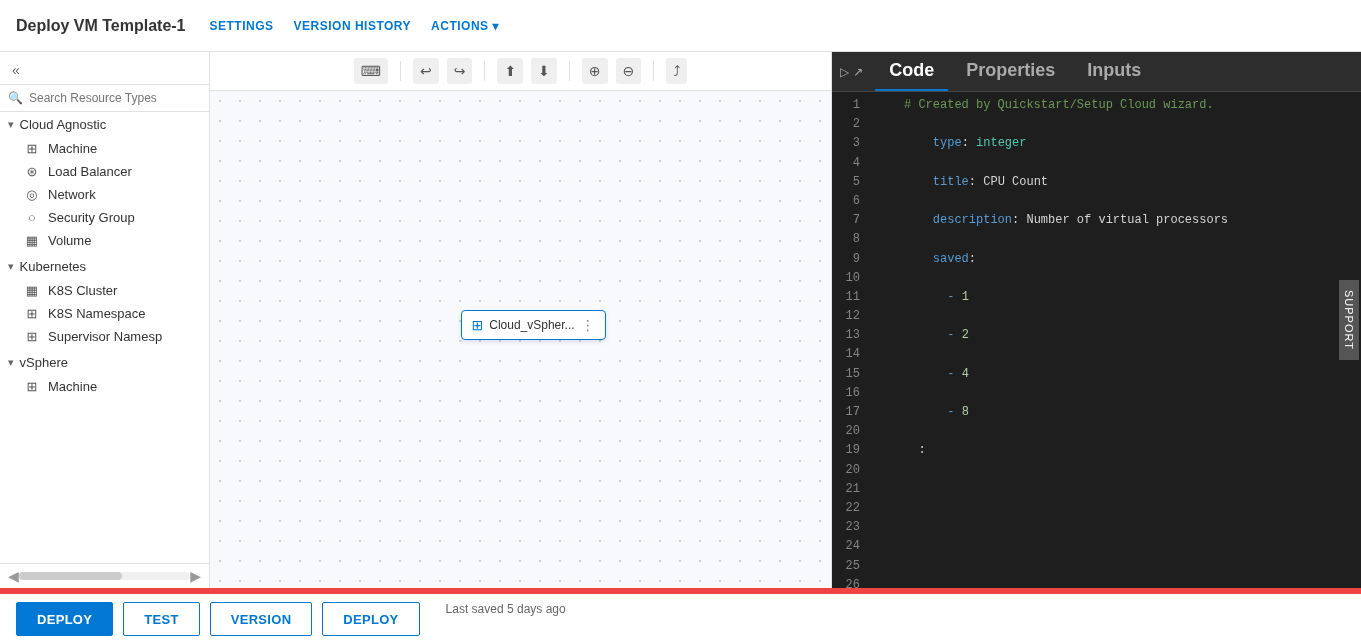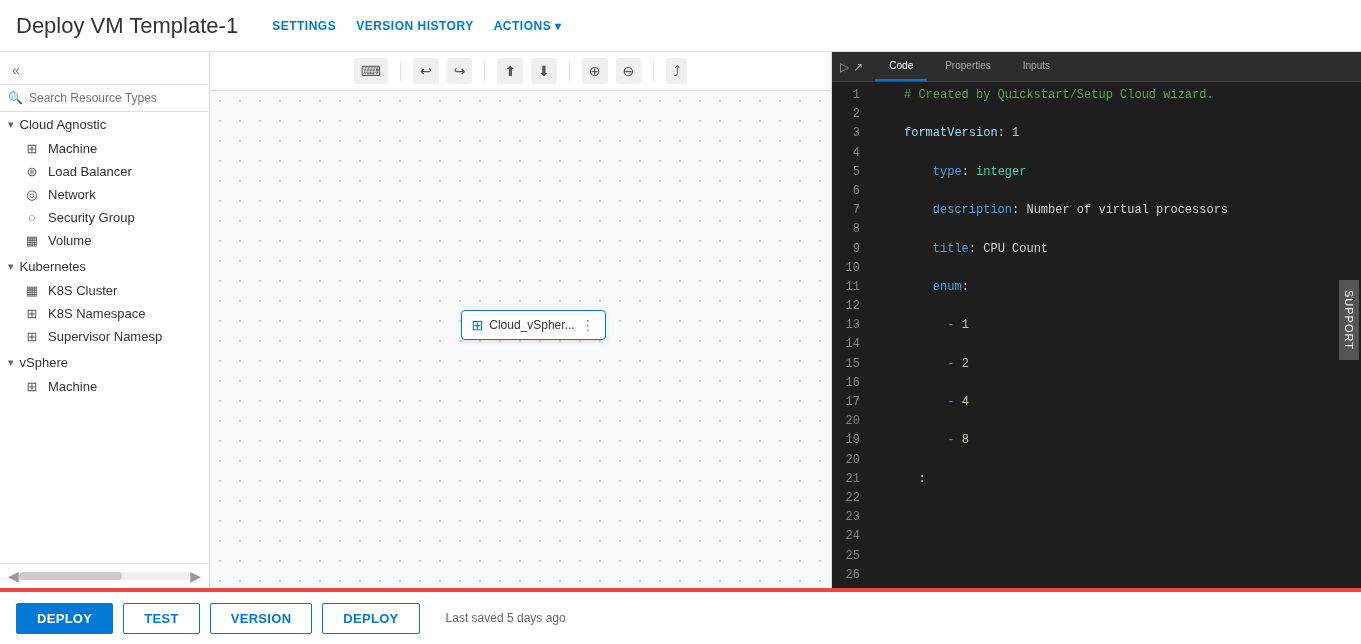--- a/index.html
+++ b/index.html
@@ -8,24 +8,24 @@
     
     .header {
       display: flex;
       align-items: center;
       padding: 8px 16px;
       border-bottom: 1px solid #e0e0e0;
       height: 52px;
       gap: 16px;
     }
     .header-title {
-      font-size: 22px;
-      font-weight: 400;
+      font-size: 16px;
+      font-weight: 700;
       color: #333;
-      margin-right: 18px;
+      margin-right: 8px;
     }
     .header-nav {
       display: flex;
       gap: 20px;
     }
     .header-nav-item {
       font-size: 12px;
       font-weight: 600;
       color: #0078d4;
       text-transform: uppercase;
@@ -215,24 +215,25 @@
     }
     .code-panel-expand {
       display: flex;
       gap: 4px;
       margin-right: 8px;
       color: #aaa;
       font-size: 12px;
     }
     .code-tab {
       padding: 8px 14px;
-      font-size: 10px;
+      font-size: 18px;
       cursor: pointer;
       color: #aaa;
       border-bottom: 2px solid transparent;
+      font-weight: bold;
     }
     .code-tab.active {
       color: #fff;
       border-bottom: 2px solid #0078d4;
     }
     .code-editor {
       flex: 1;
       overflow-y: auto;
       display: flex;
       font-family: 'Consolas', 'Courier New', monospace;
@@ -281,23 +282,22 @@
       font-size: 11px;
       padding: 4px 10px;
       cursor: pointer;
       letter-spacing: 1px;
       z-index: 10;
     }
 
     
     .footer {
       display: flex;
-      align-items: center;
       padding: 8px 16px;
-      border-top: 4px solid #ef4444;
+      border-top: 6px solid #ef4444;
       height: 56px;
       gap: 10px;
       background: #fff;
     }
     .footer-btn {
       padding: 7px 20px;
       font-size: 13px;
       font-weight: 600;
       cursor: pointer;
       border-radius: 2px;
@@ -477,25 +477,24 @@
         <span class="line-number">21</span>
         <span class="line-number">22</span>
         <span class="line-number">23</span>
         <span class="line-number">24</span>
         <span class="line-number">25</span>
         <span class="line-number">26</span>
         <span class="line-number">27</span>
 
       </div>
       <div class="code-lines"><span class="code-line"><span class="comment"># Created by Quickstart/Setup Cloud wizard.</span></span>
-<span class="code-line"><span class="prop">formatVersion</span>: <span class="num">1</span></span>
 <span class="code-line">    <span class="kw">type</span>: <span class="type-val">integer</span></span>
+<span class="code-line">    <span class="kw">title</span>: <span class="val">CPU Count</span></span>
 <span class="code-line">    <span class="kw">description</span>: <span class="val">Number of virtual processors</span></span>
-<span class="code-line">    <span class="kw">title</span>: <span class="val">CPU Count</span></span>
-<span class="code-line">    <span class="kw">enum</span>:</span>
+<span class="code-line">    <span class="kw">saved</span>:</span>
 <span class="code-line">      <span class="kw">- </span><span class="num">1</span></span>
 <span class="code-line">      <span class="kw">- </span><span class="num">2</span></span>
 <span class="code-line">      <span class="kw">- </span><span class="num">4</span></span>
 <span class="code-line">      <span class="kw">- </span><span class="num">8</span></span>
 <span class="code-line">  :</span>
 
 
 
 
 

